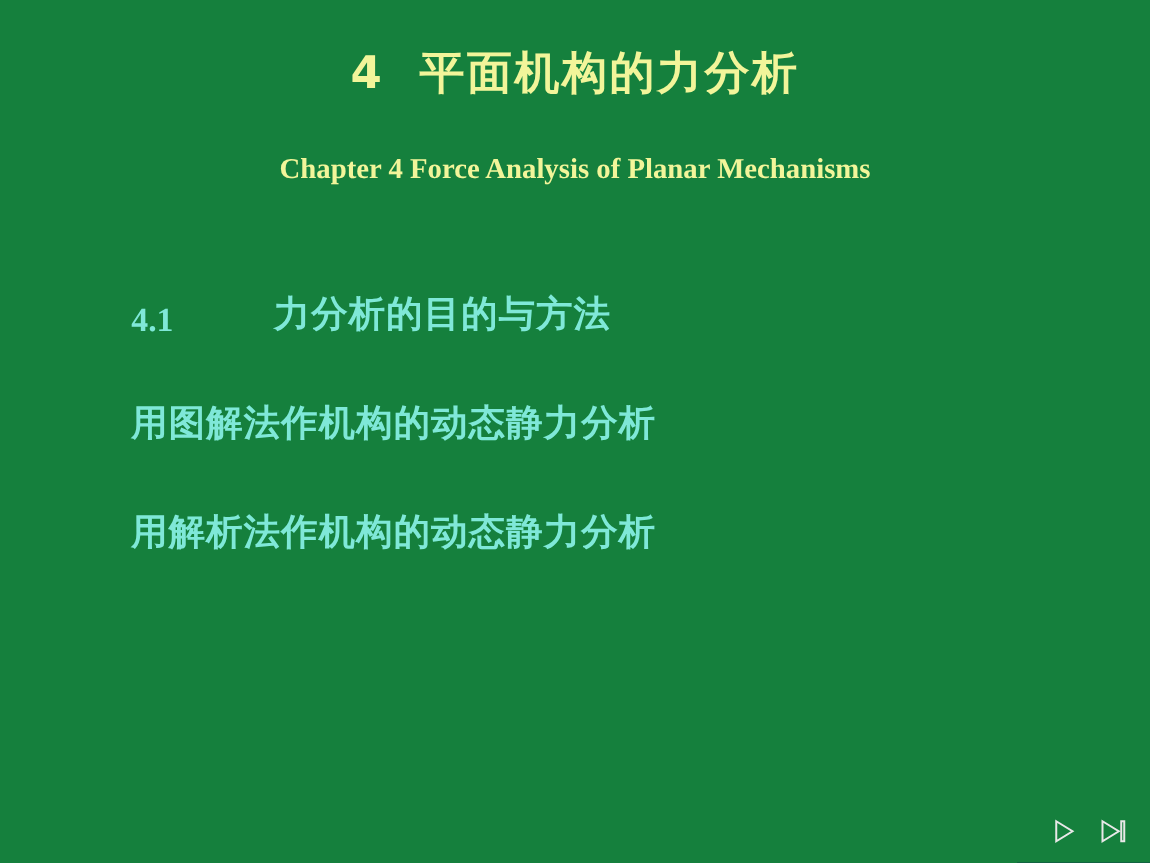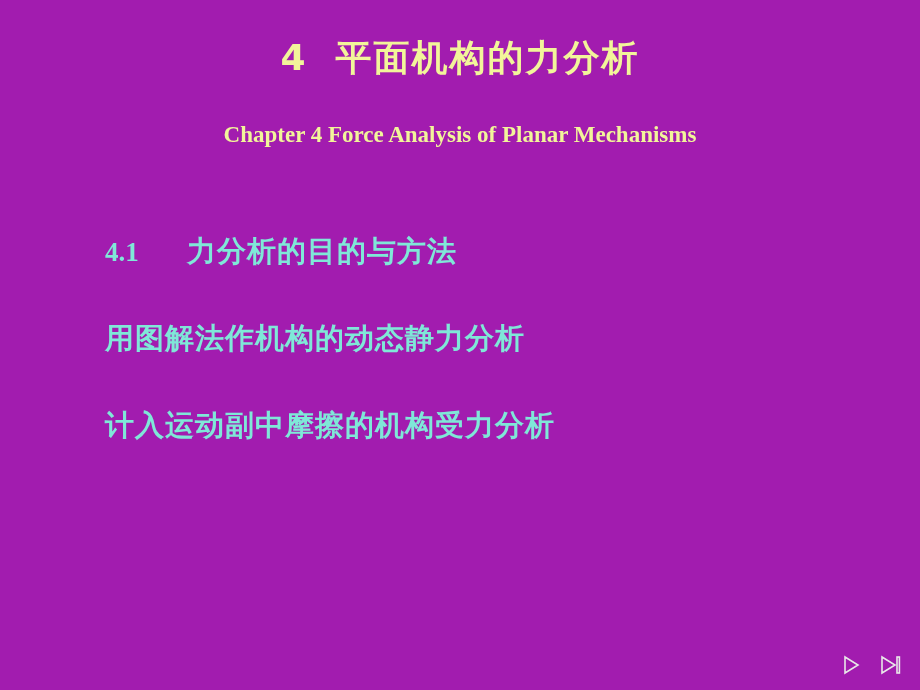--- a/index.html
+++ b/index.html
@@ -10,21 +10,21 @@
     width: 920px;
     height: 690px;
     background: #0d0d52;
     font-family: "Liberation Serif", serif;
     overflow: hidden;
   }
   .slide {
     position: relative;
     width: 920px;
     height: 690px;
-    background: #a21caf;
+    background: #15803d;
   }
   .title-cn {
     position: absolute;
     top: 34px;
     left: 0;
     width: 920px;
     text-align: center;
     color: #f2f59a;
     font-size: 36px;
     font-weight: bold;
@@ -46,23 +46,24 @@
     font-family: Liberation Serif, serif;
   }
   .toc {
     position: absolute;
     top: 232px;
     left: 105px;
     width: 780px;
   }
   .toc-item {
     display: flex;
-    align-items: center;
+    align-items: flex-end;
     margin-bottom: 47px;
     color: #7fe8d8;
+    gap: 32px;
   }
   .toc-num {
     width: 82px;
     flex: 0 0 82px;
     font-size: 27px;
     font-weight: bold;
     font-family: "Liberation Serif", serif;
     color: #7fe8d8;
   }
   .toc-label {
@@ -106,21 +107,21 @@
     <div class="toc-item">
       <span class="toc-num">4.1</span>
       <span class="toc-label">力分析的目的与方法</span>
     </div>
 
     <div class="toc-item">
       <span class="toc-label">用图解法作机构的动态静力分析</span>
     </div>
 
     <div class="toc-item">
-      <span class="toc-label">计入运动副中摩擦的机构受力分析</span>
+      <span class="toc-label">用解析法作机构的动态静力分析</span>
     </div>
 
 
   </div>
 
   <div class="nav">
 
     <div class="nav-btn">
       <svg width="26" height="26" viewBox="0 0 26 26" aria-hidden="true">
         <polygon points="7,5 20,13 7,21" fill="none" stroke="#e8e8e8" stroke-width="1.6"></polygon>

